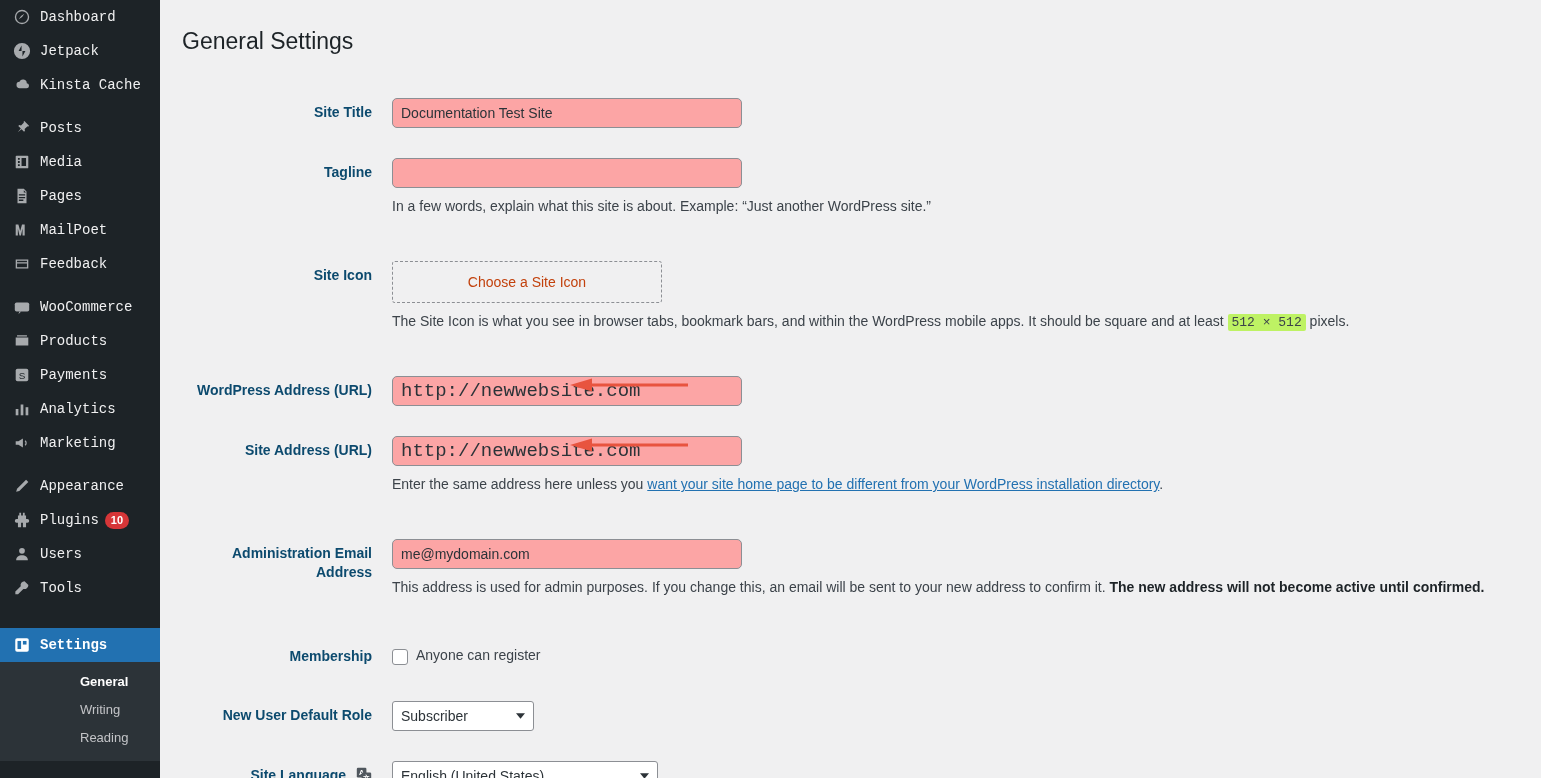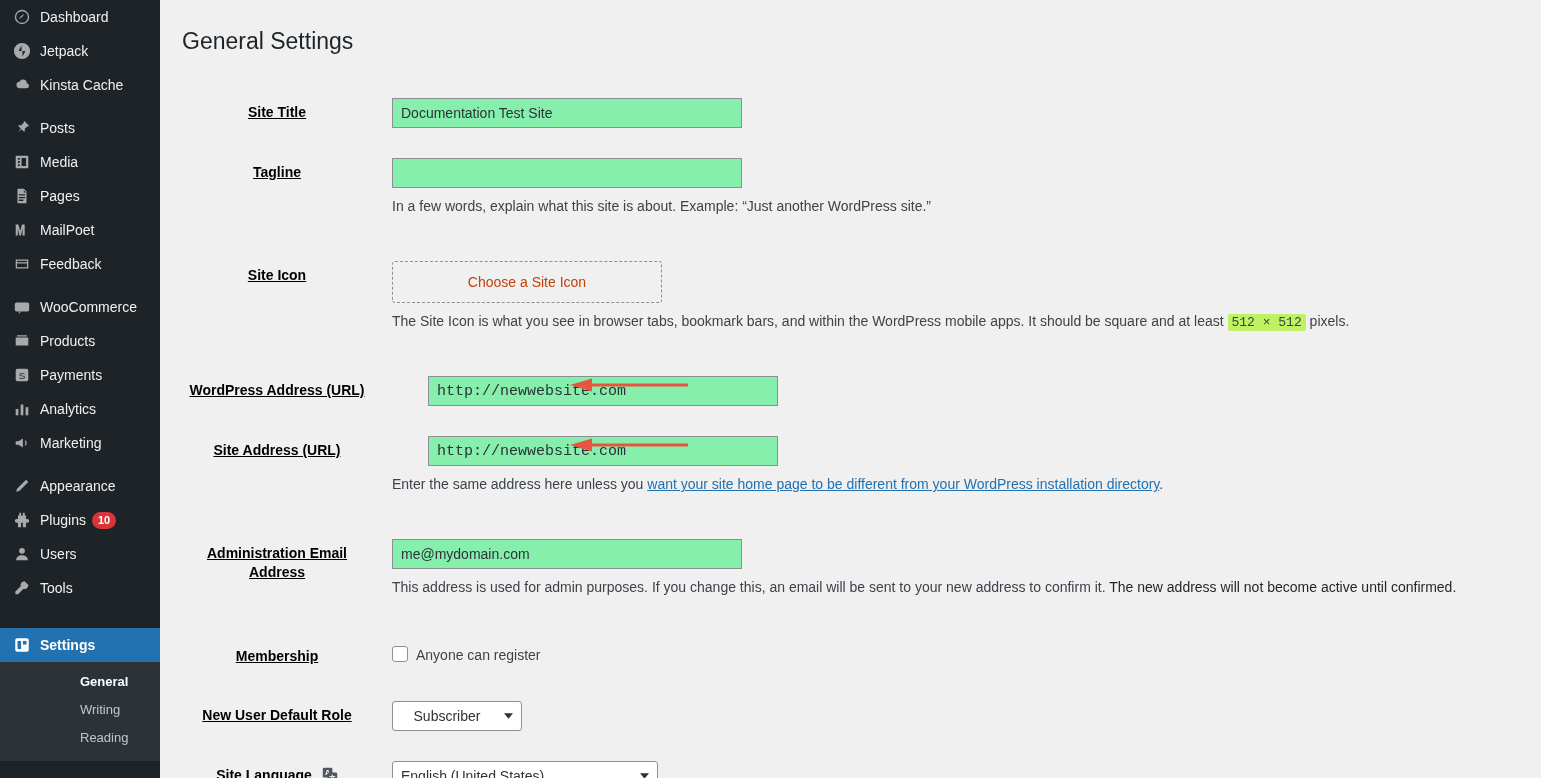--- a/index.html
+++ b/index.html
@@ -38,21 +38,21 @@
   }
   .menu-item .mi-icon {
     width: 20px;
     min-width: 20px;
     margin-right: 8px;
     display: flex;
     align-items: center;
     justify-content: center;
     color: #a7aaad;
   }
-  .menu-item .mi-label { line-height: 1; }
+  .menu-item .mi-label { line-height: 1; font-family: Liberation Mono, monospace; }
   .menu-item.current {
     background: #2271b1;
     color: #fff;
     font-weight: 600;
     margin-top: 23px;
   }
   .menu-item.current .mi-icon { color: #fff; }
   .menu-item.current::after {
     content: "";
     position: absolute;
@@ -98,52 +98,50 @@
     font-size: 23px;
     font-weight: 400;
     color: #1d2327;
     margin: 8px 0 22px 0;
     padding: 9px 0 4px 0;
     line-height: 1.3;
   }
   table.form-table { width: 100%; border-collapse: collapse; }
   table.form-table th {
     width: 200px;
-    text-align: center;
+    text-align: right;
     vertical-align: top;
     padding: 20px 10px 20px 0;
     font-weight: 600;
     font-size: 14px;
-    color: #000000;
+    color: #0c4a6e;
     line-height: 1.3;
-    text-decoration: underline;
   }
   table.form-table td {
     vertical-align: top;
     padding: 15px 10px;
     line-height: 1.3;
   }
   .row-tight th { padding-top: 18px; padding-bottom: 10px; }
   .row-tight td { padding-top: 13px; padding-bottom: 6px; }
 
   input.regular-text {
     width: 350px;
     height: 30px;
     padding: 0 8px;
     border: 1px solid #8c8f94;
-    border-radius: 0;
-    background: #86efac;
+    border-radius: 5px;
+    background: #fca5a5;
     font-size: 14px;
     color: #2c3338;
     font-family: "Liberation Sans", sans-serif;
   }
   input.code-text {
     font-family: "Liberation Mono", monospace;
-    font-size: 15px;
-    margin-left: 36px;
+    font-size: 19px;
   }
   .desc {
     font-size: 14px;
     color: #3c434a;
     margin-top: 8px;
     line-height: 1.5;
     max-width: 1340px;
   }
   .desc a { color: #2271b1; text-decoration: underline; }
   code.px {
@@ -158,21 +156,21 @@
     width: 270px;
     height: 42px;
     border: 1px dashed #8c8f94;
     background: transparent;
     border-radius: 3px;
     color: #c2410c;
     font-size: 14px;
     font-family: "Liberation Sans", sans-serif;
     cursor: pointer;
   }
-  .chk-row { display: flex; align-items: flex-start; padding-top: 4px; }
+  .chk-row { display: flex; align-items: flex-end; padding-top: 4px; }
   input.wp-chk {
     width: 16px; height: 16px;
     margin: 0 8px 0 0;
     border: 1px solid #8c8f94;
     border-radius: 3px;
     background: #fff;
     appearance: none;
     -webkit-appearance: none;
     cursor: pointer;
   }
@@ -193,38 +191,38 @@
   }
   .select-wrap { position: relative; display: inline-block; }
   .select-wrap .chev {
     position: absolute;
     right: 9px; top: 50%;
     margin-top: -3px;
     width: 9px; height: 6px;
     pointer-events: none;
   }
   .select-wrap .chev svg { display: block; }
-  .sel-role { width: 130px; text-align: center; }
+  .sel-role { width: 142px; }
   .sel-lang { width: 266px; }
 
   .lang-icon {
     display: inline-block;
     vertical-align: -3px;
     margin-left: 6px;
   }
 
   
   .arrow-annot {
     position: absolute;
     height: 14px;
     pointer-events: none;
   }
   .arrow-annot svg { display: block; }
 
-  .strong { font-weight: 400; color: #1d2327; }
+  .strong { font-weight: 700; color: #1d2327; }
 </style>
 </head>
 <body>
 
 <div id="app">
 
   <div class="sidebar">
 
     <div class="menu-item">
       <span class="mi-icon">

